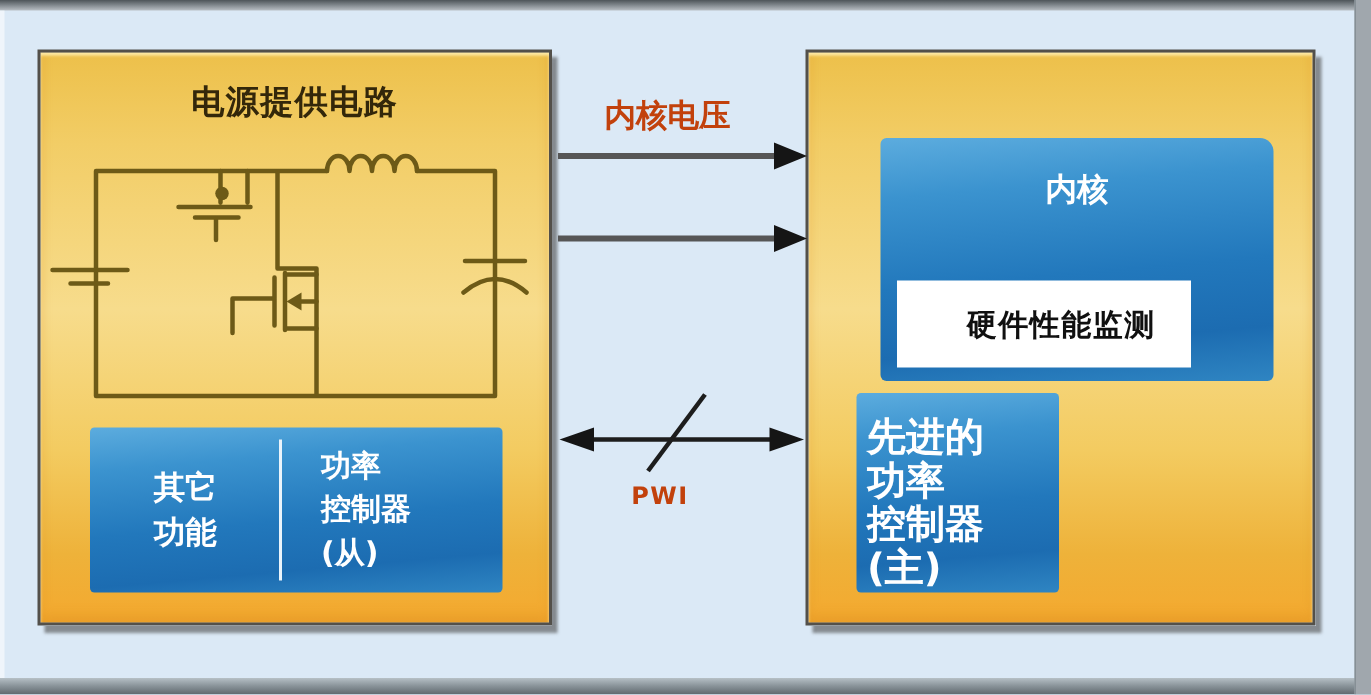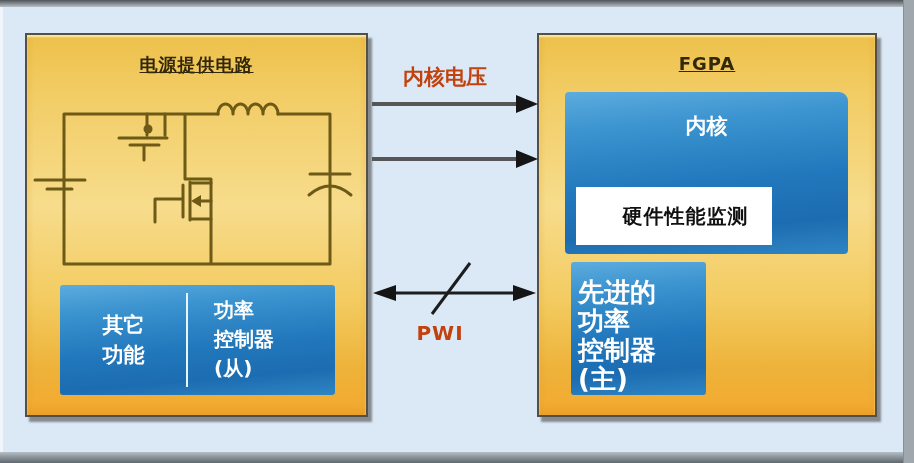--- a/index.html
+++ b/index.html
@@ -25,22 +25,22 @@
     background:linear-gradient(180deg,#edc04a 0%,#f2cd66 16%,#f7dc8c 45%,#f3cb60 70%,#eeb23a 88%,#f4a92f 100%);
     border:2px solid #53504a;
     box-shadow:4px 5px 2px rgba(75,75,75,0.6),
                inset 0 2px 2px rgba(255,238,176,0.9),
                inset 0 -5px 7px rgba(222,146,34,0.45);
   }
   .gold-box.left  { left:25px;  width:343px; }
   .gold-box.right { left:537px; width:340px; }
   .box-title {
     position:absolute; left:0; top:18px; width:100%;
-    text-align:center; font-size:18px; font-weight:bold;
-    color:#33270a; letter-spacing:1px;text-decoration:underline;
+    text-align:center; font-size:22px; font-weight:bold;
+    color:#33270a; letter-spacing:1px;
   }
 
   
   .schematic { position:absolute; left:0; top:0; width:343px; height:384px; }
 
   
   .blue {
     background:linear-gradient(175deg,#5cacde 0%,#3b93cf 22%,#2278bc 55%,#1c6cb1 80%,#2f85c2 100%);
     color:#ffffff; font-weight:bold;
   }
@@ -51,37 +51,37 @@
     position:absolute; left:0; top:0; width:127px; height:110px;
     display:flex; align-items:center; justify-content:center; text-align:center;
     font-size:21px; line-height:30px;
   }
   .power-panel .divider { position:absolute; left:126px; top:8px; width:2px; height:94px; background:#eaf4fb; }
   .power-panel .cell-right {
     position:absolute; left:154px; top:11px; width:118px;
     text-align:left; font-size:20px; line-height:29px;
   }
 
-  .core-box { position:absolute; left:26px; top:57px; width:283px; height:162px; border-radius:4px 9px 4px 4px; }
+  .core-box { position:absolute; left:48px; top:57px; width:262px; height:162px; border-radius:4px 9px 4px 4px; }
   .core-label { position:absolute; left:0; top:20px; width:100%; text-align:center; font-size:21px; }
   .monitor-box {
     position:absolute; left:11px; top:95px; width:196px; height:58px; background:#ffffff;
     display:flex; align-items:center; justify-content:center;
     color:#101010; font-size:20px; font-weight:bold; letter-spacing:1px;padding-left:23px;
   }
   .sub-box { position:absolute; top:227px; height:133px; border-radius:3px; }
   .sub-box.bl { left:32px;  width:135px; font-size:26px; line-height:29px; padding:16px 2px 0 7px; }
   .sub-box.br { left:178px; width:139px; font-size:20px; line-height:30px; padding:30px 2px 0 14px; }
 
   
   .arrows { position:absolute; left:0; top:0; width:914px; height:463px; pointer-events:none; }
   .sig-label { position:absolute; text-align:center; font-weight:bold; color:#c2410c; font-size:21px; }
   .lbl-core { left:378px; top:63px;  width:134px; }
   .lbl-io   { left:378px; top:123px; width:134px; }
-  .lbl-pwi  { left:398px; top:321px; width:84px; font-size:20px; letter-spacing:1px; }
+  .lbl-pwi  { left:398px; top:321px; width:84px; font-size:16px; letter-spacing:1px; }
 </style>
 </head>
 <body>
 
 <div class="canvas">
 
   <div class="strip-top"></div>
   <div class="strip-bottom"></div>
   <div class="strip-right"></div>
   <div class="strip-left"></div>
@@ -112,21 +112,20 @@
       <div class="cell-left pre">其它
 功能</div>
       <div class="divider"></div>
       <div class="cell-right pre">功率
 控制器
 (从)</div>
     </div>
   </div>
 
   <div class="gold-box right">
-    <div class="box-title">FGPA</div>
 
     <div class="core-box blue">
       <div class="core-label">内核</div>
       <div class="monitor-box">
         <span>硬件性能监测</span>
       </div>
     </div>
 
     <div class="sub-box bl blue pre">先进的
 功率

